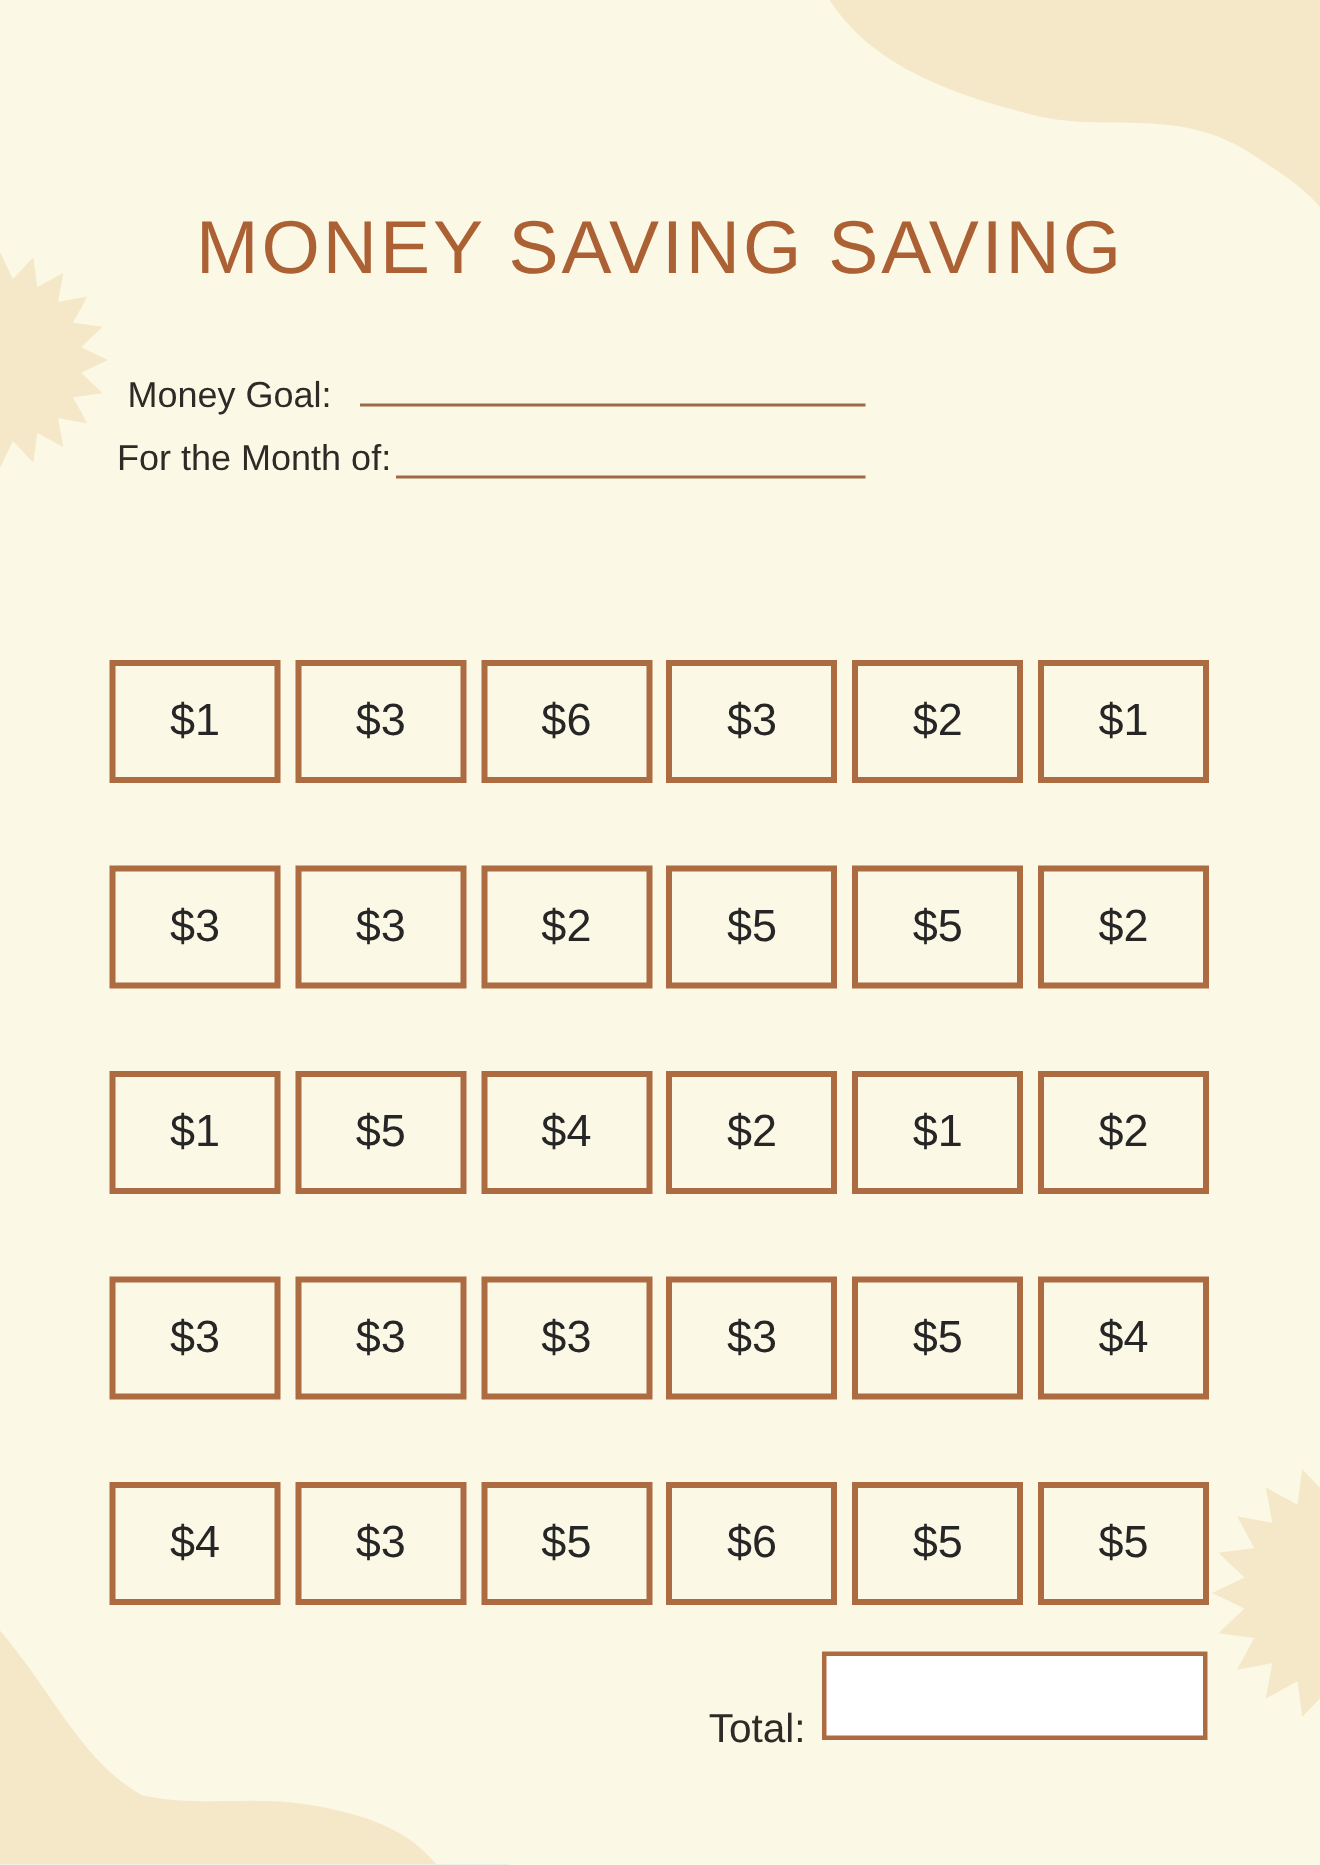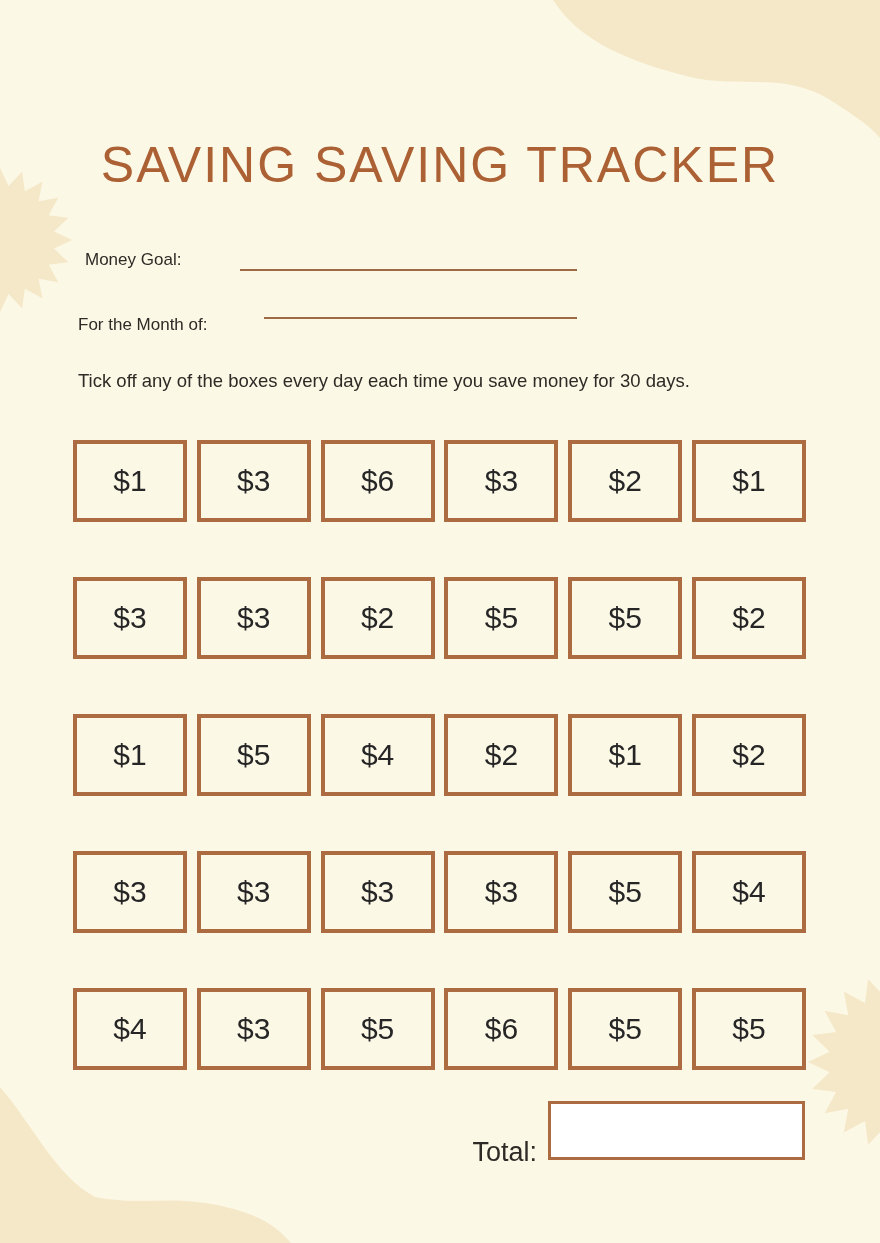--- a/index.html
+++ b/index.html
@@ -21,23 +21,23 @@
   }
   .decor { position:absolute; color:var(--decor-shape); z-index:0; }
   .content { position:absolute; inset:0; z-index:1; }
 
   .title {
     position:absolute; top:136px; left:0; width:100%; text-align:center;
     font-size:50px; font-weight:400; letter-spacing:2px;
     color:var(--title-text); white-space:nowrap;
   }
 
-  .field-label { position:absolute; font-size:17px; color:var(--body-text); }
+  .field-label { position:absolute; font-size:24px; color:var(--body-text); }
   .goal-label  { left:85px; top:250px; }
-  .month-label { left:78px; top:315px; }
+  .month-label { left:78px; top:292px; }
   .fill-line { position:absolute; height:0; border-bottom:2px solid var(--line); }
   .goal-line  { left:240px; top:269px; width:337px; }
   .month-line { left:264px; top:317px; width:313px; }
 
   .instruction { position:absolute; left:78px; top:370px; font-size:18.5px; color:var(--body-text); }
 
   .grid {
     position:absolute; left:73px; top:440px; width:733px;
     display:grid; grid-template-columns:repeat(6,114px); grid-auto-rows:82px;
     row-gap:55px; justify-content:space-between;
@@ -74,29 +74,28 @@
   <svg class="decor" style="left:808px; top:975px;" width="174" height="174" viewBox="-100 -100 200 200">
     <polygon fill="currentColor" points="100,0 75.1,11.9 95.1,30.9 67.7,34.5 80.9,58.8 53.7,53.7 58.8,80.9 34.5,67.7 30.9,95.1 11.9,75.1 0,100 -11.9,75.1 -30.9,95.1 -34.5,67.7 -58.8,80.9 -53.7,53.7 -80.9,58.8 -67.7,34.5 -95.1,30.9 -75.1,11.9 -100,0 -75.1,-11.9 -95.1,-30.9 -67.7,-34.5 -80.9,-58.8 -53.7,-53.7 -58.8,-80.9 -34.5,-67.7 -30.9,-95.1 -11.9,-75.1 0,-100 11.9,-75.1 30.9,-95.1 34.5,-67.7 58.8,-80.9 53.7,-53.7 80.9,-58.8 67.7,-34.5 95.1,-30.9 75.1,-11.9"></polygon>
   </svg>
 
   <svg class="decor" style="left:0; top:1073px;" width="300" height="170" viewBox="0 0 300 170">
     <path fill="currentColor" d="M 0 14 C 35 55 55 102 95 124 C 135 132 165 124 205 130 C 255 138 276 152 291 170 L 0 170 Z"></path>
   </svg>
 
   <div class="content">
 
-    <div class="title">SAVING SAVING TRACKER</div>
+    <div class="title">MONEY SAVING SAVING</div>
 
     <div class="field-label goal-label">Money Goal:</div>
     <div class="fill-line goal-line"></div>
 
     <div class="field-label month-label">For the Month of:</div>
     <div class="fill-line month-line"></div>
 
-    <div class="instruction">Tick off any of the boxes every day each time you save money for 30 days.</div>
 
     <div class="grid">
       <div class="cell">$1</div>
       <div class="cell">$3</div>
       <div class="cell">$6</div>
       <div class="cell">$3</div>
       <div class="cell">$2</div>
       <div class="cell">$1</div>
 
       <div class="cell">$3</div>

